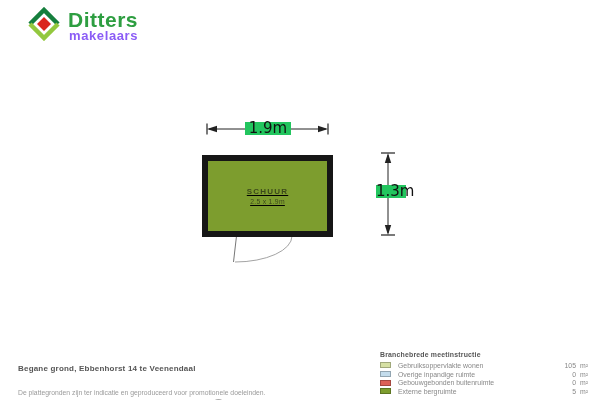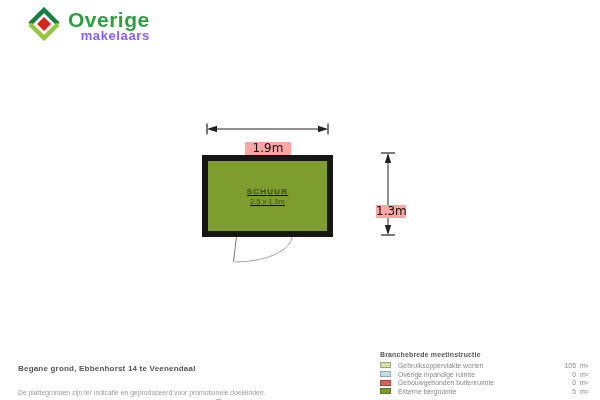--- a/index.html
+++ b/index.html
@@ -19,24 +19,23 @@
   .plan-graphics { position:absolute; left:0; top:0; width:600px; height:400px; }
   .room {
     position:absolute; left:202px; top:155px; width:131px; height:82px;
     box-sizing:border-box; border:6px solid #161616;
     display:flex; flex-direction:column; align-items:center; justify-content:center; gap:2px;text-decoration:underline;
   }
   .room-label { font-size:8px; font-weight:bold; letter-spacing:1.2px; color:#3c4a1a; }
   .room-size  { font-size:6.8px; color:#3c4a1a; letter-spacing:0.3px; }
 
   .dim-label {
-    position:absolute; background:#fca5a5; font-size:12px; color:#111;
+    position:absolute; background:#22c55e; font-size:15px; color:#111;
     text-align:center; line-height:13px; height:13px;
     font-family:"DejaVu Sans", sans-serif;
-    margin-top:20px;
   }
   .dim-top   { left:245px; top:122px; width:46px; }
   .dim-right { left:376px; top:185px; width:30px; }
 
   
   .footer { position:absolute; left:18px; top:364px; width:345px; }
   .footer-title { font-size:8px; font-weight:bold; color:#555; margin-bottom:15px; letter-spacing:0.2px; }
   .footer-line { font-size:6.8px; color:#9a9a9a; line-height:1.45; }
   .credit { display:inline-flex; align-items:center; gap:3px; margin-left:10px; }
   .topr-icon { display:inline-block; width:9px; height:6px; border:1px solid #aaa; border-radius:50%; }
@@ -56,21 +55,21 @@
 
 <div class="page">
 
   <div class="logo">
     <svg class="logo-mark" viewBox="0 0 34 34">
       <path d="M3,17 L17,3 L31,17" fill="none" stroke="#157f3d" stroke-width="4.5"></path>
       <path d="M31,17 L17,31 L3,17" fill="none" stroke="#93c83e" stroke-width="4.5"></path>
       <path d="M17,10 L24,17 L17,24 L10,17 Z" fill="#da251d"></path>
     </svg>
     <div class="logo-text">
-      <div class="logo-name" style="color: rgb(46, 158, 65);">Overige</div>
+      <div class="logo-name" style="color: rgb(46, 158, 65);">Ditters</div>
       <div class="logo-sub" style="color: #8b5cf6;">makelaars</div>
     </div>
   </div>
 
   <svg class="plan-graphics" viewBox="0 0 600 400">
 
     <g>
       <line x1="207" y1="123.5" x2="207" y2="134.5" stroke="#222" stroke-width="1.2"></line>
       <line x1="328" y1="123.5" x2="328" y2="134.5" stroke="#222" stroke-width="1.2"></line>
       <line x1="209" y1="129" x2="326" y2="129" stroke="#222" stroke-width="1"></line>

